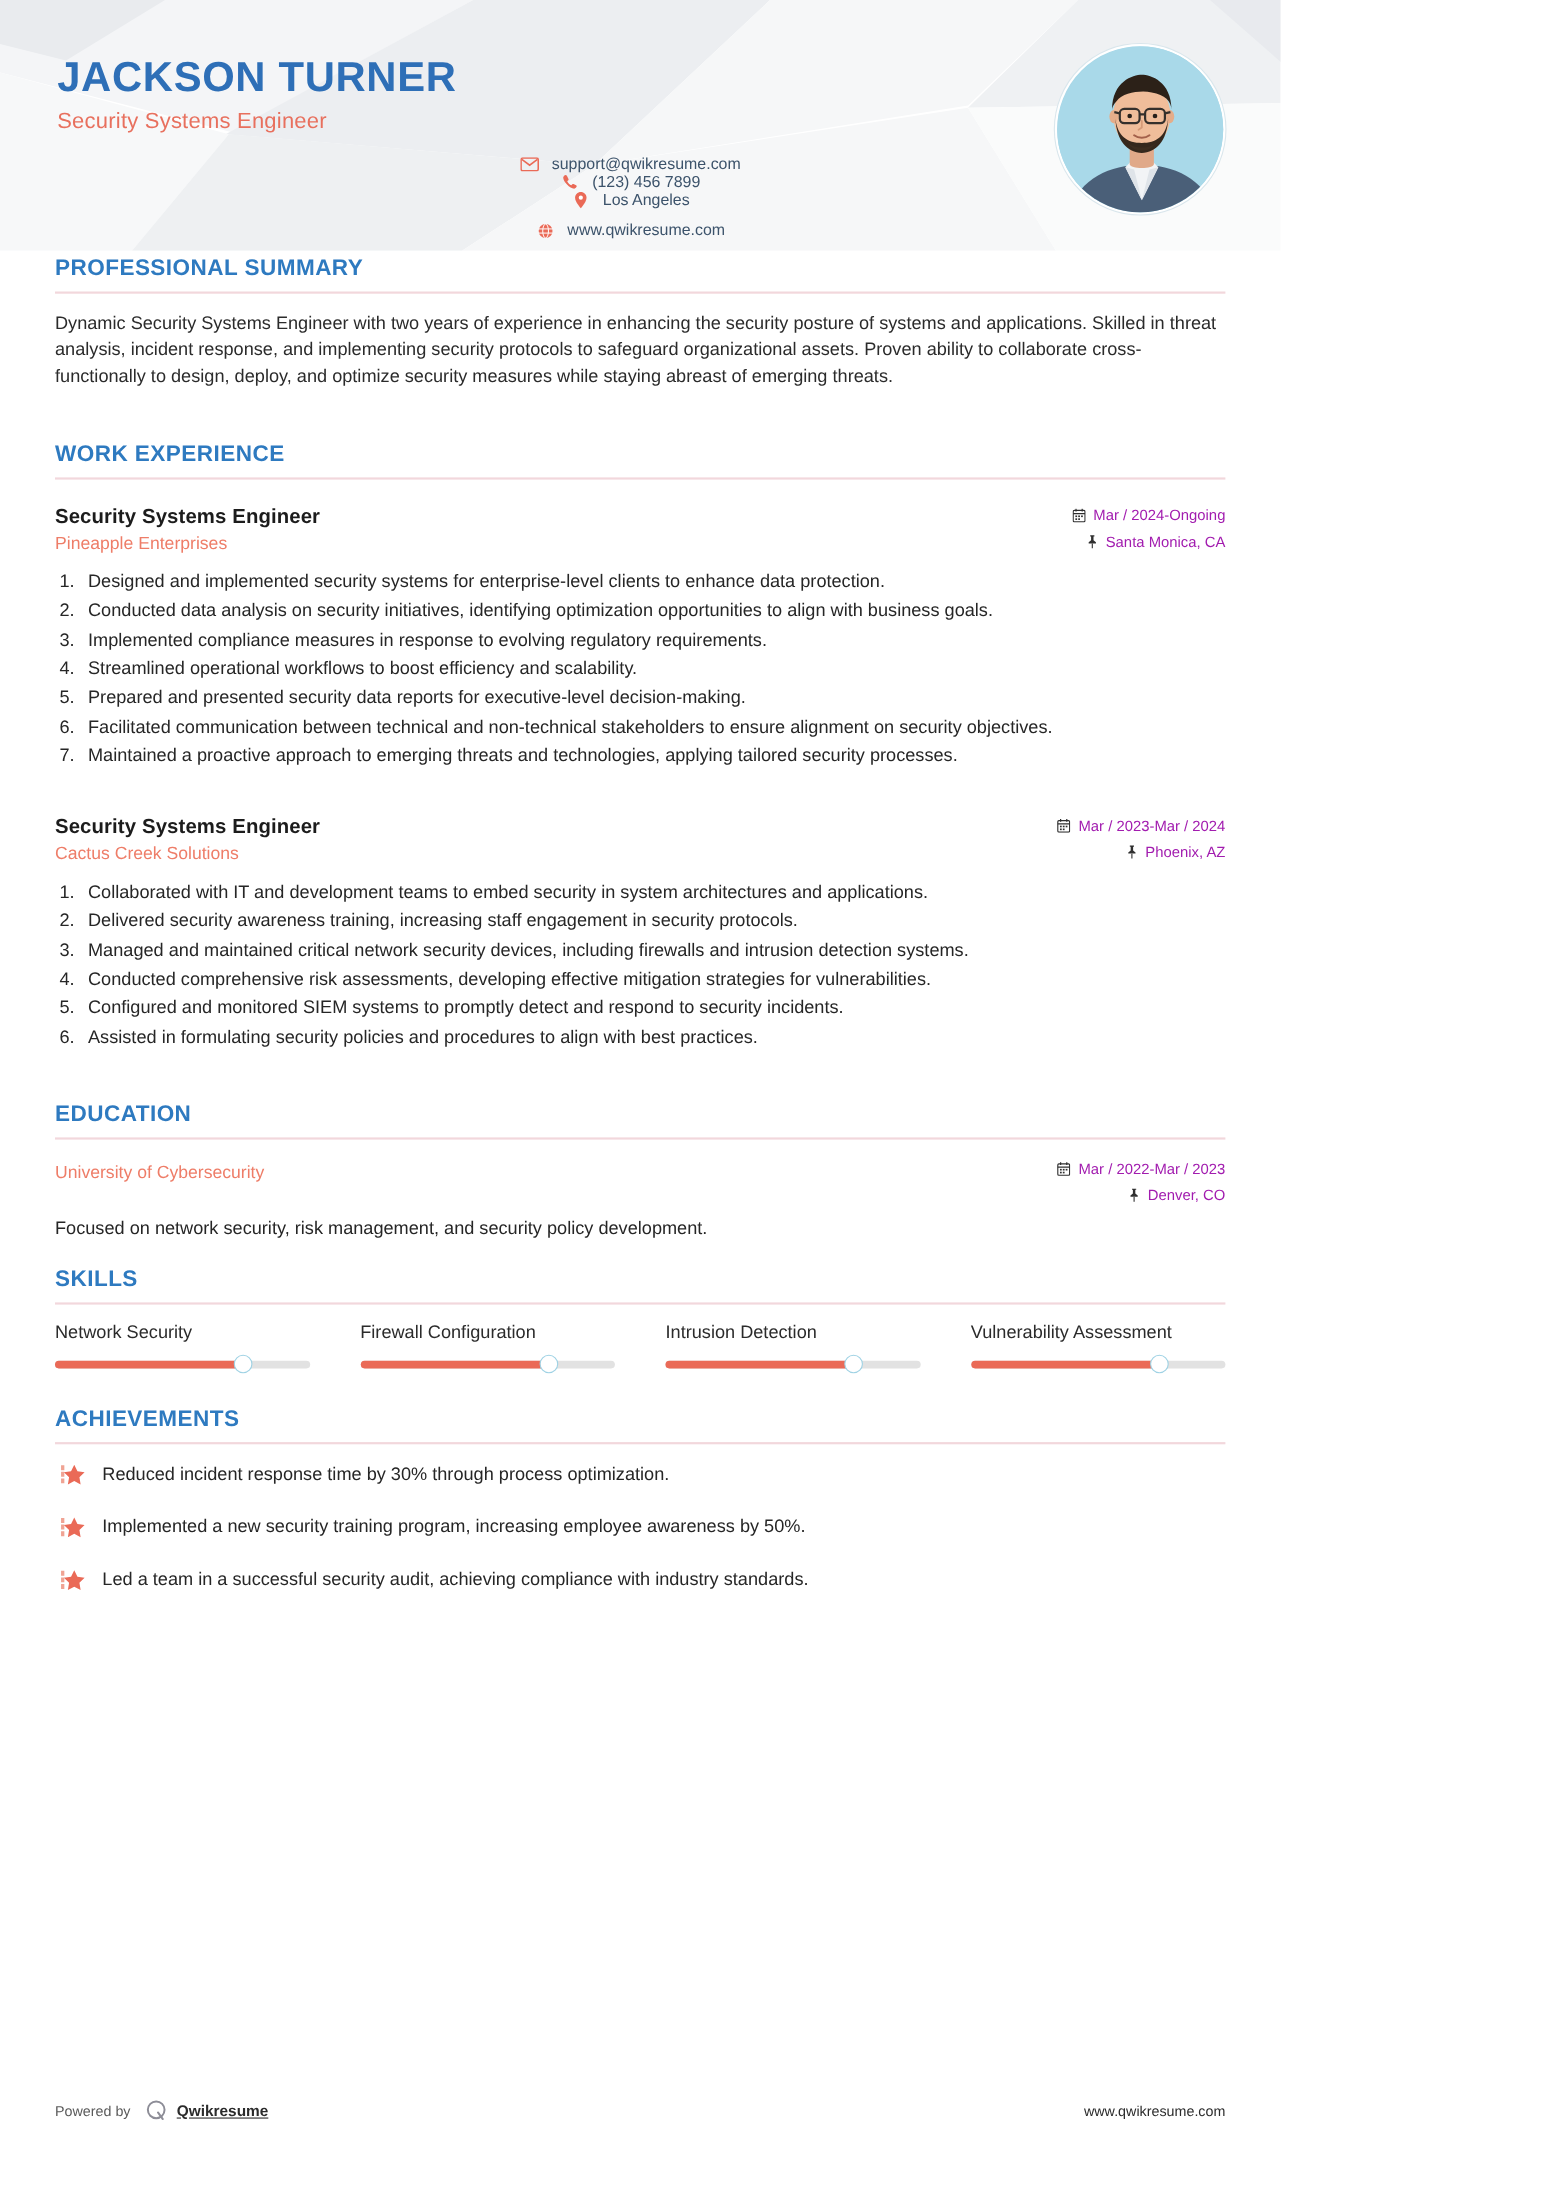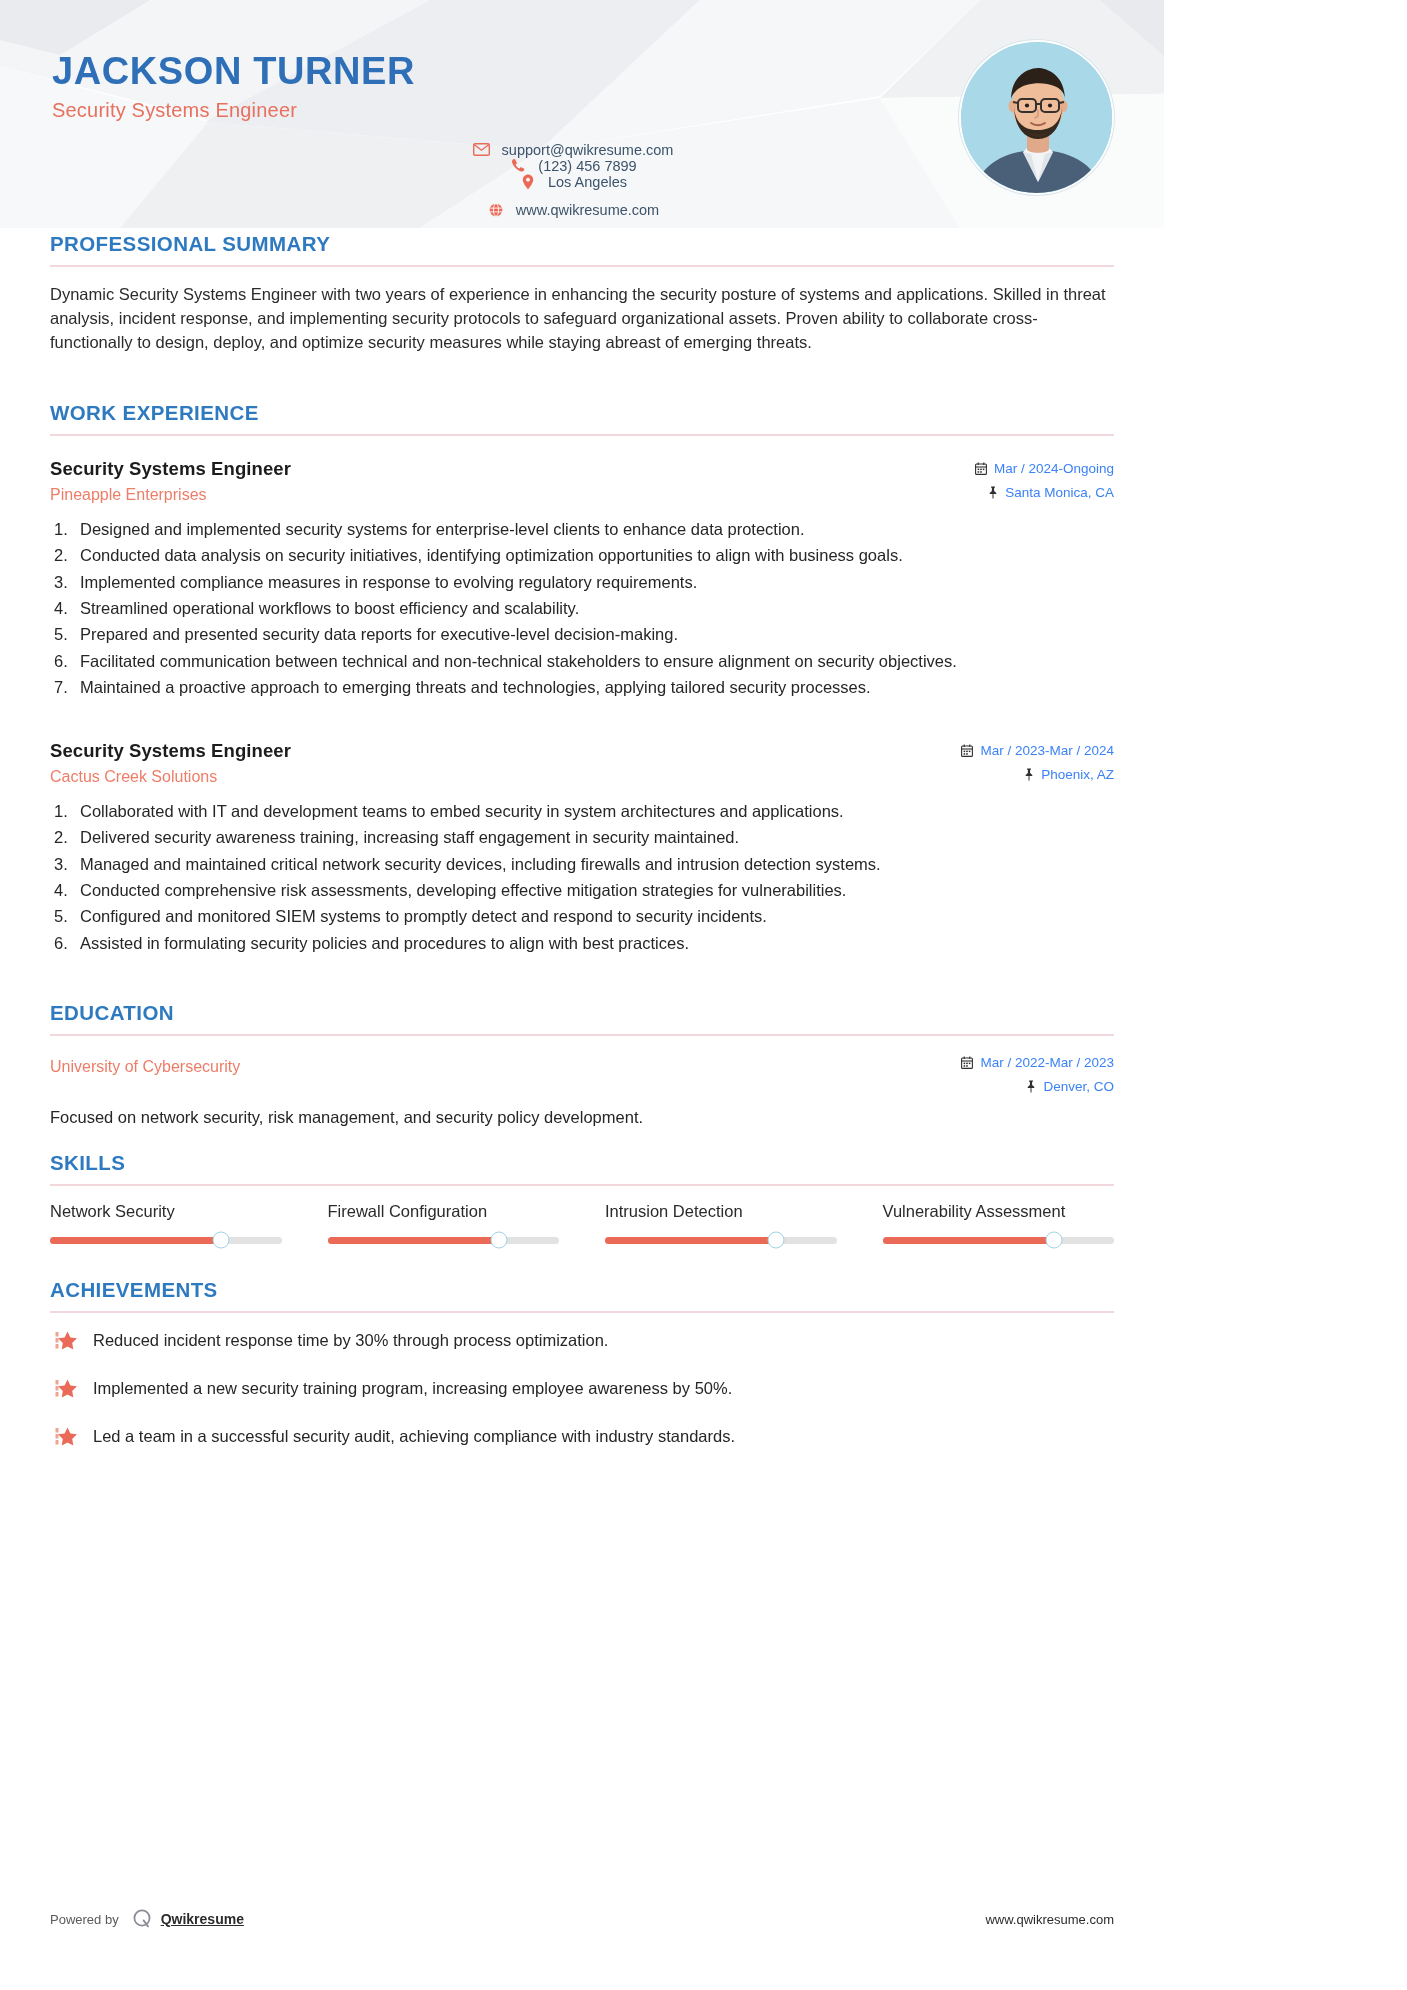--- a/index.html
+++ b/index.html
@@ -136,21 +136,21 @@
   .entry-org {
     margin-top: 6px;
     font-size: 16px;
     color: #ee7d68;
   }
   .meta {
     display: flex;
     align-items: center;
     justify-content: flex-end;
     font-size: 13.5px;
-    color: #3b82f6;
+    color: #a21caf;
     white-space: nowrap;
   }
   .meta + .meta { margin-top: 9px; }
   .meta .m-icon {
     margin-right: 7px;
     display: inline-flex;
     align-items: center;
     flex: none;
   }
 
@@ -472,21 +472,21 @@
                     <path d="M3.1 0.6 h3.8 v1.1 h-0.8 v3.4 l2.2 1.8 v1.1 H1.7 V6.9 l2.2-1.8 V1.7 h-0.8 Z" fill="#2f2f2f"></path>
                     <path d="M5 8.1 V12.5" stroke="#2f2f2f" stroke-width="1"></path>
                   </svg>
               </span>
               <span>Phoenix, AZ</span>
             </div>
           </div>
         </div>
         <ol class="bullets">
           <li>Collaborated with IT and development teams to embed security in system architectures and applications.</li>
-          <li>Delivered security awareness training, increasing staff engagement in security maintained.</li>
+          <li>Delivered security awareness training, increasing staff engagement in security protocols.</li>
           <li>Managed and maintained critical network security devices, including firewalls and intrusion detection systems.</li>
           <li>Conducted comprehensive risk assessments, developing effective mitigation strategies for vulnerabilities.</li>
           <li>Configured and monitored SIEM systems to promptly detect and respond to security incidents.</li>
           <li>Assisted in formulating security policies and procedures to align with best practices.</li>
         </ol>
       </div>
     </div>
 
     <div class="section sec-gap-lg">
       <div class="sec-title">EDUCATION</div>

